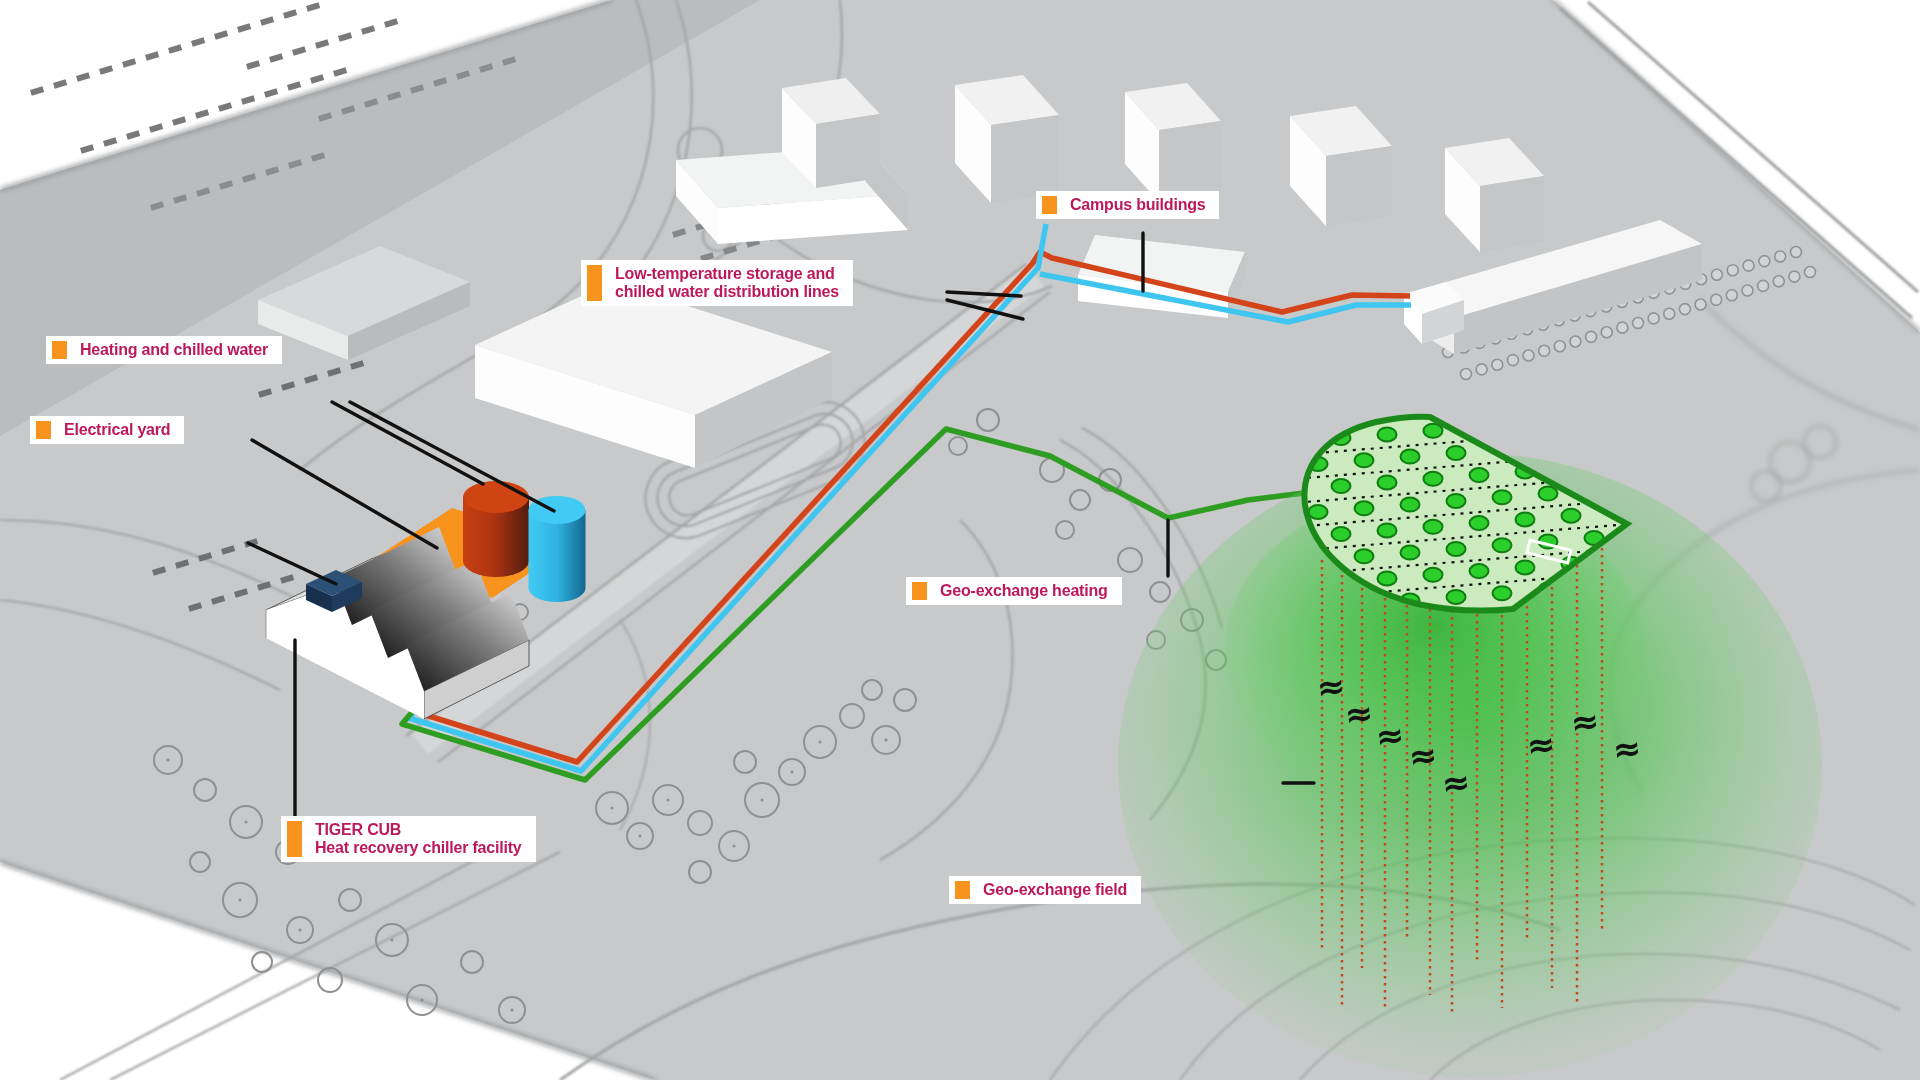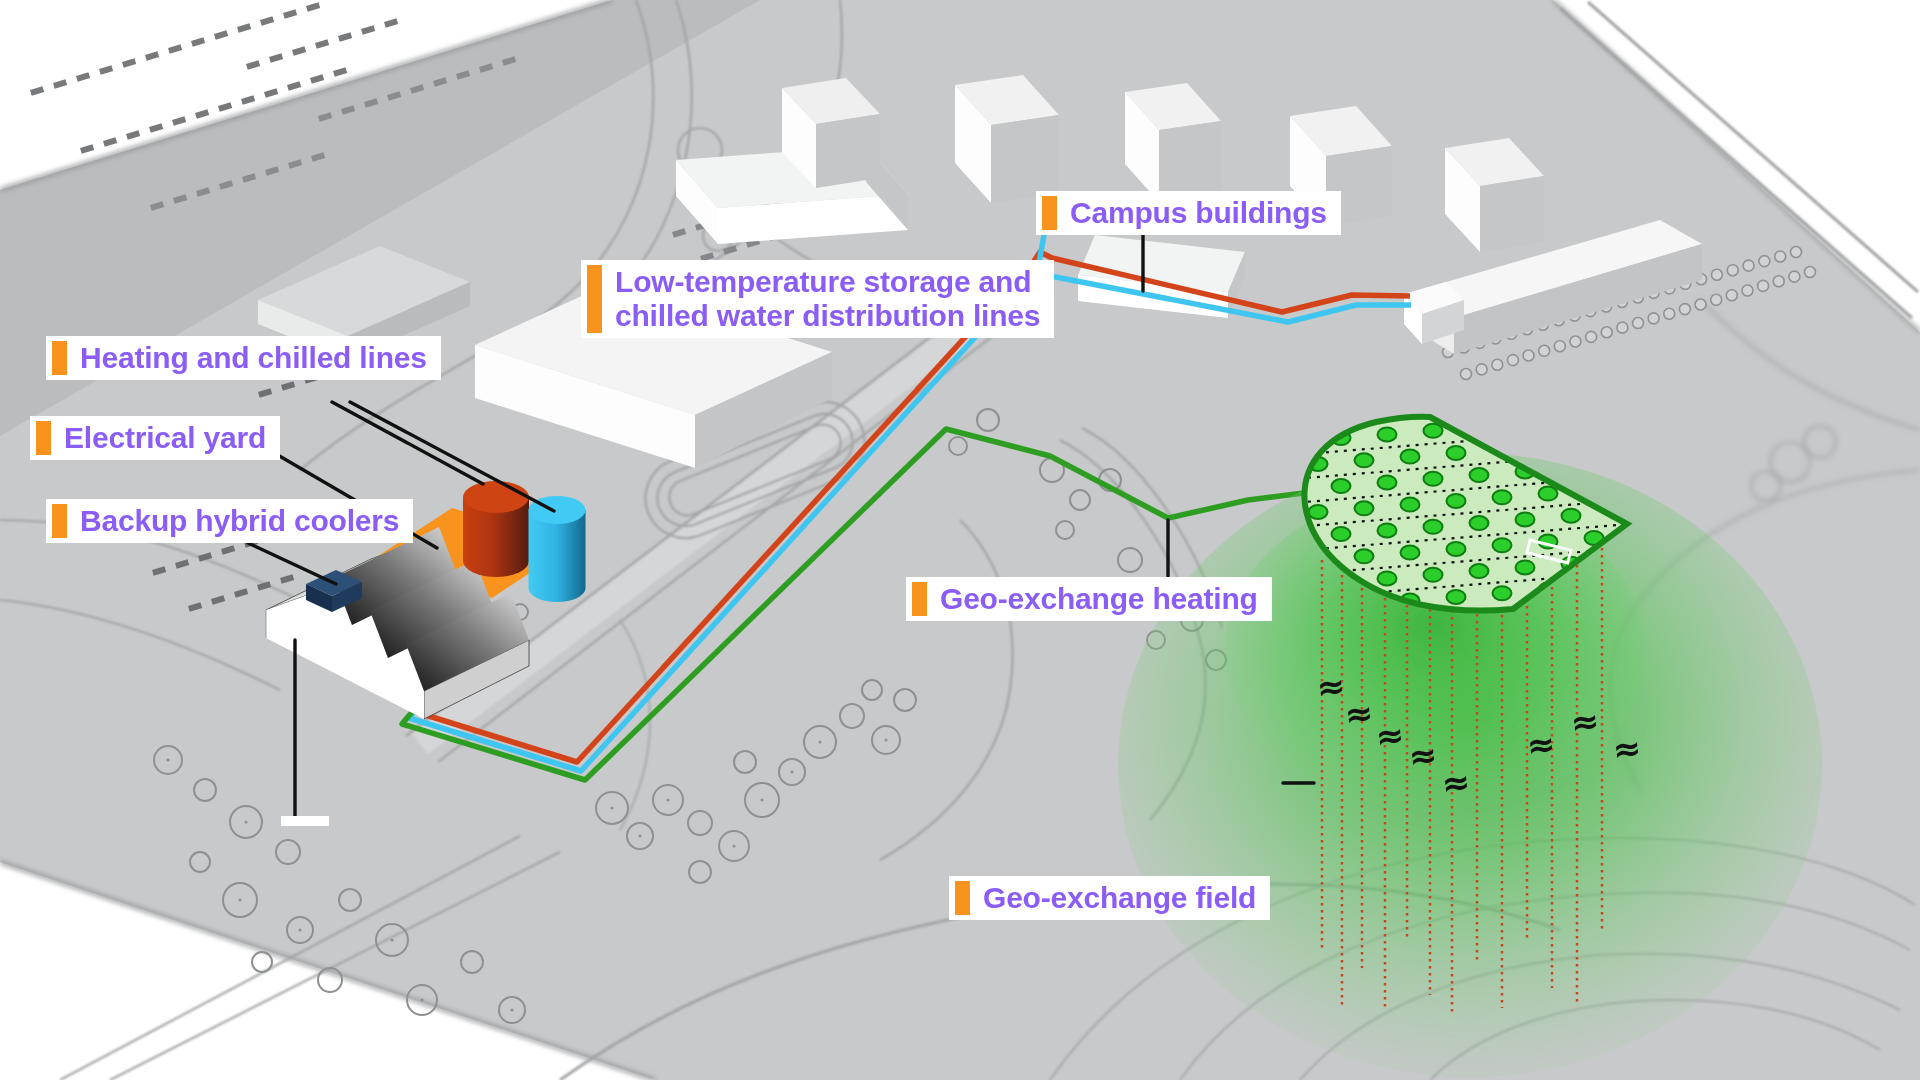--- a/index.html
+++ b/index.html
@@ -2,21 +2,21 @@
 <html style="--accent: #F8941E;"><head>
 <meta charset="utf-8">
 <style>
   html,body{margin:0;padding:0;background:#fff;}
   #stage{position:relative;width:1920px;height:1080px;background:#fff;overflow:hidden;
          font-family:"Liberation Sans",sans-serif;}
   #art{position:absolute;left:0;top:0;}
   .callout{position:absolute;display:flex;align-items:stretch;background:#fff;
            padding:5px 14px 5px 6px;z-index:10;}
   .callout .bar{width:15px;background:var(--accent);margin-right:13px;flex:none;}
-  .callout .txt{font-weight:bold;font-size:30px;line-height:1.14;color:#8b5cf6;
+  .callout .txt{font-weight:bold;font-size:16px;line-height:1.14;color:#be185d;
                 white-space:nowrap;letter-spacing:-0.2px;}
 </style>
 <style>.pipe-hot{stroke:#D4441A} .pipe-cold{stroke:#3EC6F0}
    .pipe-geo{stroke:#2E9E23} .field-fill{fill:#CBEABE}
    .field-edge{stroke:#1B8A1B} .yard{fill:#F8941E}
    .cooler-top{fill:#2C5078}</style></head>
 <body>
 
 <div id="stage">
 
@@ -510,48 +510,46 @@
   <span class="bar"></span>
   <div class="txt">
     <div>Low-temperature storage and</div>
     <div>chilled water distribution lines</div>
   </div>
 </div>
 
 <div class="callout" style="left:46px;top:336px">
   <span class="bar"></span>
   <div class="txt">
-    <div>Heating and chilled lines</div>
+    <div>Heating and chilled water</div>
   </div>
 </div>
 
 <div class="callout" style="left:30px;top:416px">
   <span class="bar"></span>
   <div class="txt">
         <div>Electrical yard</div>
       </div>
 </div>
 
-<div class="callout" style="left:46px;top:499px">
-  <span class="bar"></span>
-  <div class="txt">
-        <div>Backup hybrid coolers</div>
-      </div>
-</div>
 
 <div class="callout" style="left:906px;top:577px">
   <span class="bar"></span>
   <div class="txt">
         <div>Geo-exchange heating</div>
       </div>
 </div>
 
 
 <div class="callout" style="left:281px;top:816px">
   <span class="bar"></span>
+  <div class="txt">
+    <div>TIGER CUB</div>
+    <div>Heat recovery chiller facility</div>
+  </div>
 </div>
 
 <div class="callout" style="left:949px;top:876px">
   <span class="bar"></span>
   <div class="txt">
         <div>Geo-exchange field</div>
       </div>
 </div>
 
 </div>

